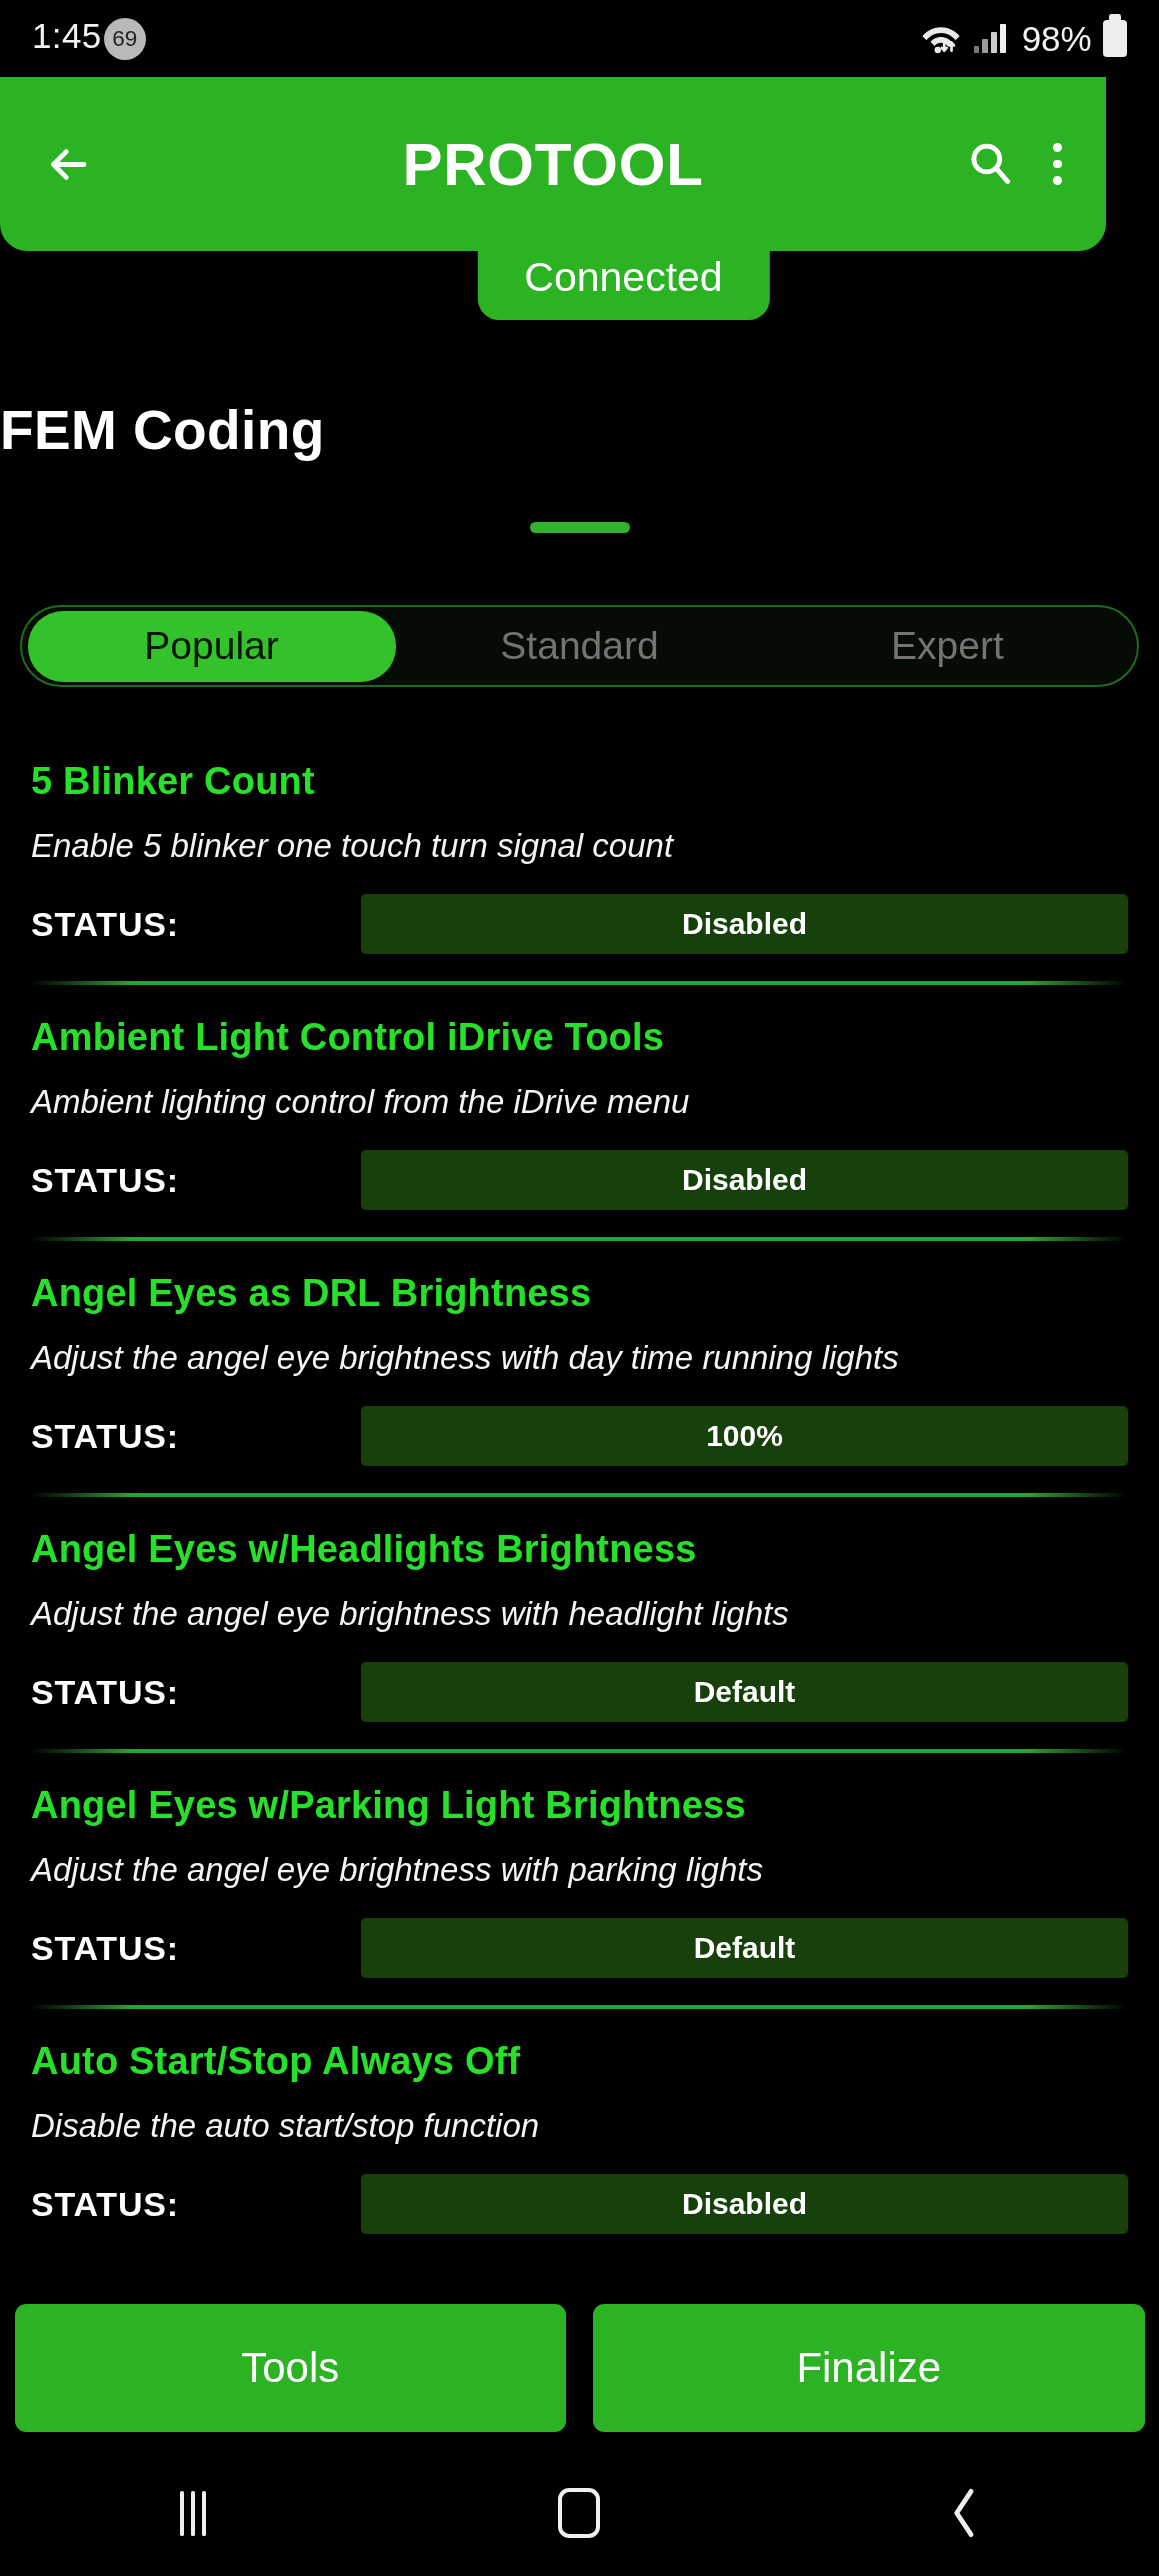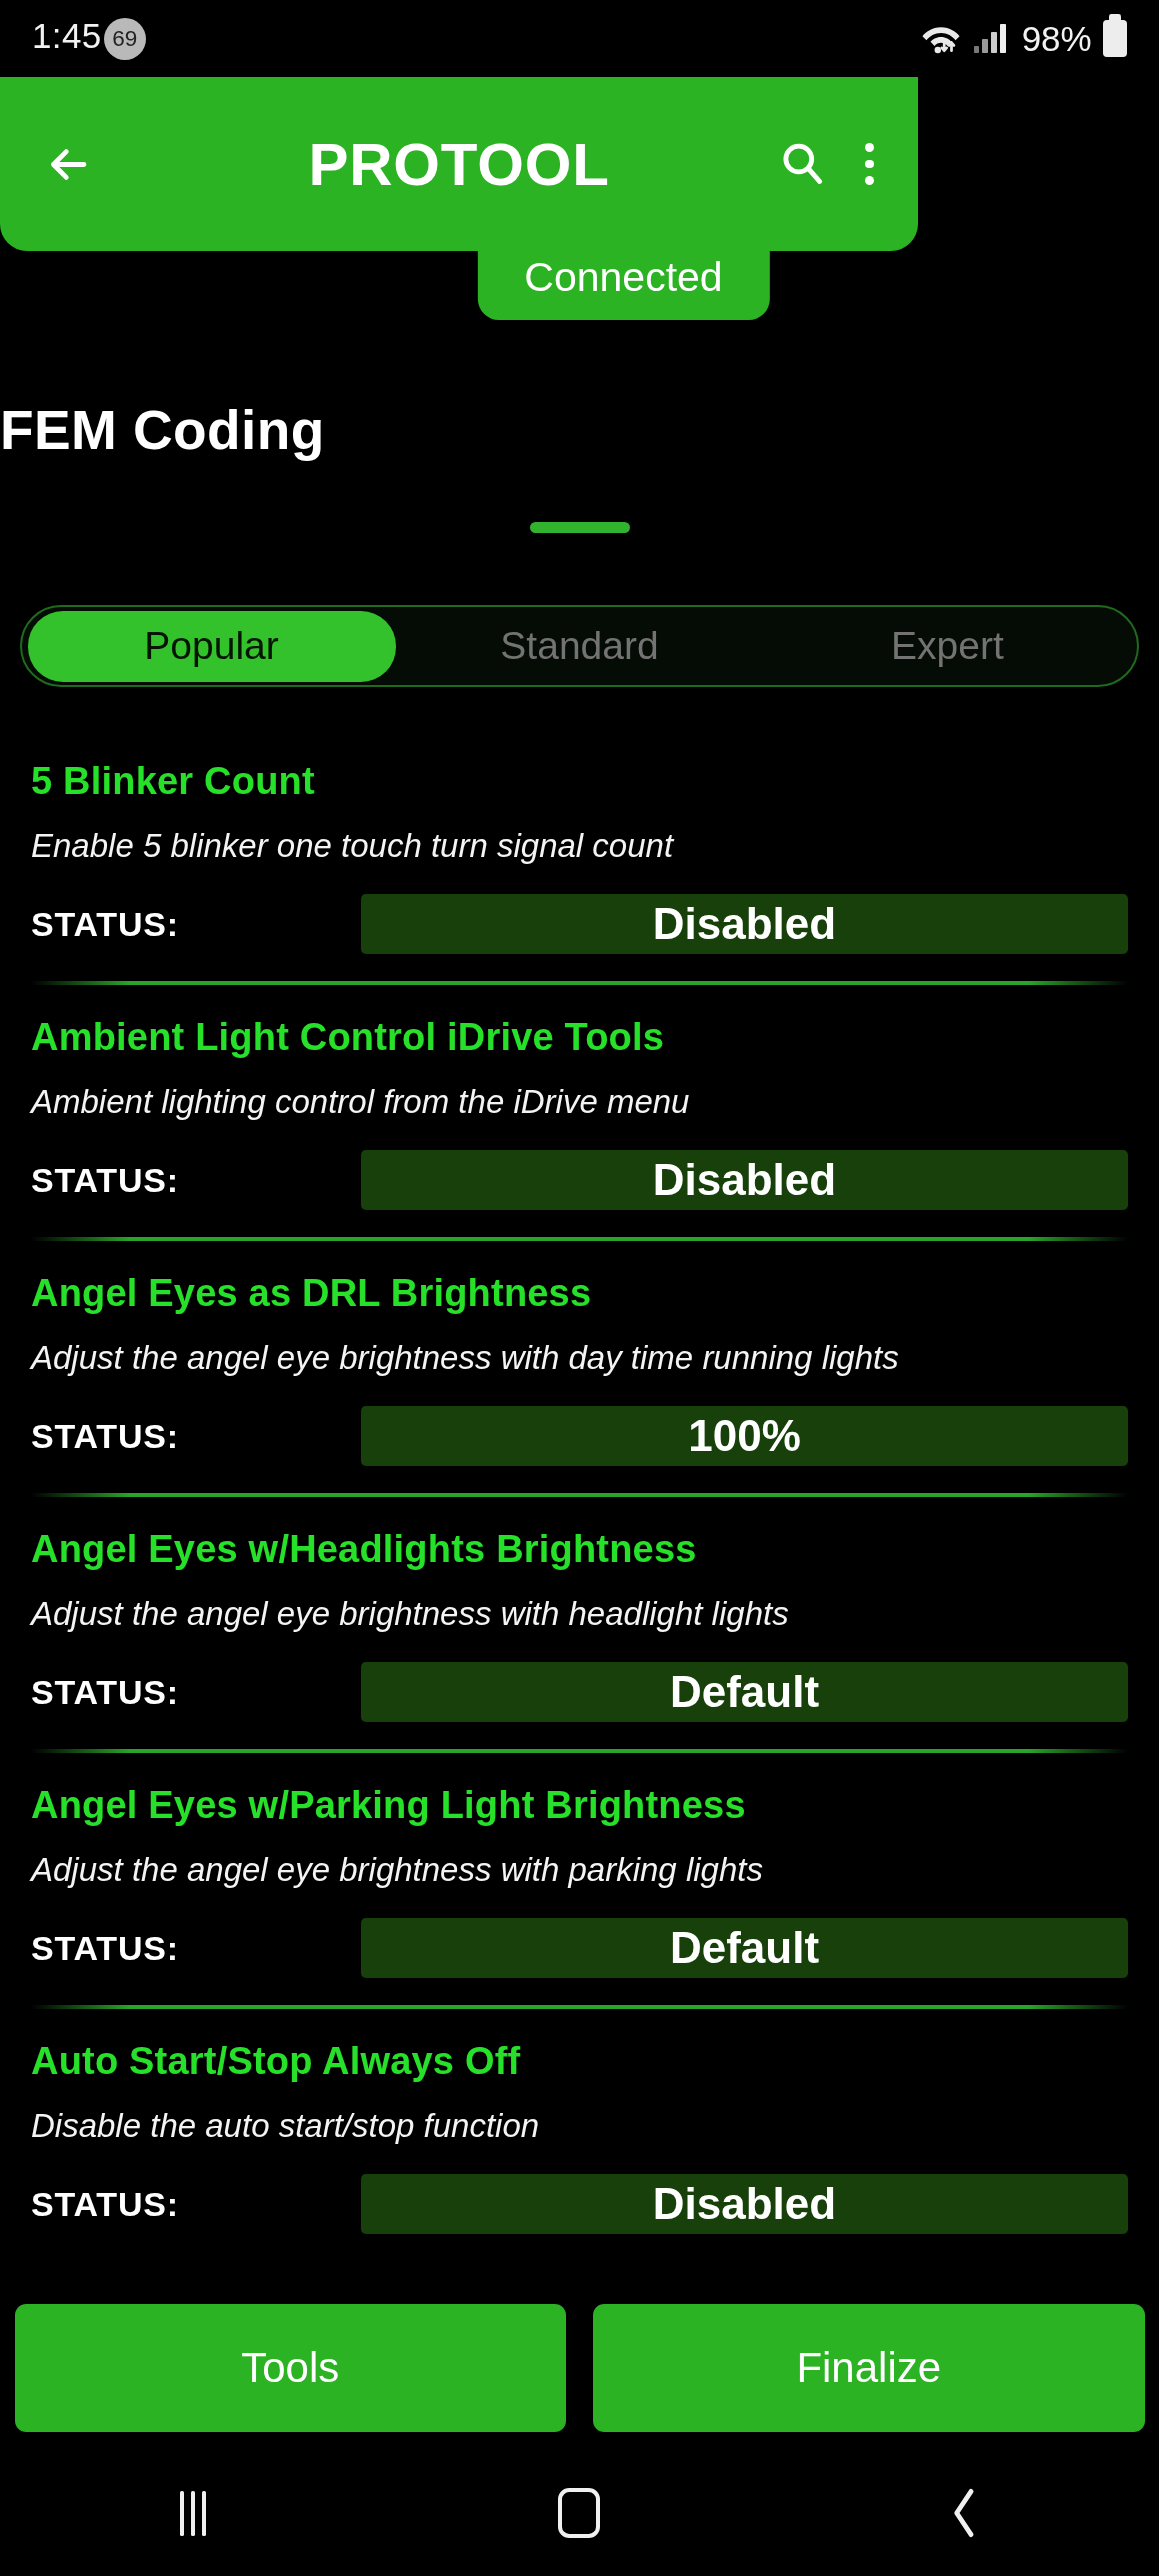--- a/index.html
+++ b/index.html
@@ -55,21 +55,21 @@
   .batt:before {
     content:""; position:absolute; top:-5.6px; left:50%;
     transform:translateX(-50%);
     width:12px; height:6.4px; border-radius:2.4px 2.4px 0 0;
     background:#ededed;
   }
 
   
   #appbar {
     position:absolute; top:77px; left:0;
-    width:918px; height:174px;
+    width:1106px; height:174px;
     background:#2bb324;
     border-radius:0 0 27px 27px;
     display:flex; align-items:center;
     padding:0 39px;
   }
   #appbar .title {
     position:absolute; left:0; right:0; text-align:center;
     color:#fff; font-size:60px; font-weight:700;
     letter-spacing:0.8px; pointer-events:none;
   }
@@ -153,21 +153,21 @@
   }
   .status-label {
     color:#fff; font-size:34px; font-weight:700;
     letter-spacing:0.8px; width:330px; flex:none;
   }
   .status-box {
     flex:1; height:60px;
     background:#17400a;
     border-radius:4.8px;
     display:flex; align-items:center; justify-content:center;
-    color:#fff; font-size:44px; font-weight:700;
+    color:#fff; font-size:30px; font-weight:700;
   }
   .divider {
     margin-top:27px; height:4px;
     background:linear-gradient(to right,#000 0%,#2aa329 9%,#2aa329 91%,#000 100%);
   }
 
   
   #bottom-bar {
     position:absolute; left:0; bottom:126px;
     width:1159px; height:161px;

